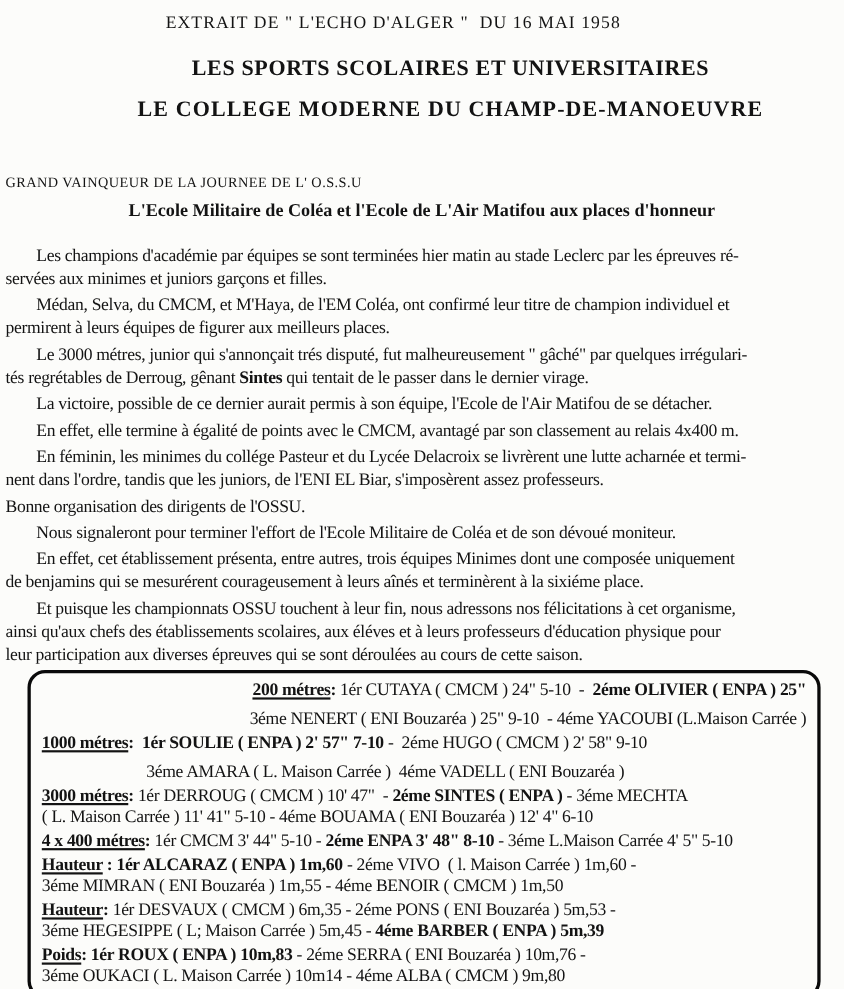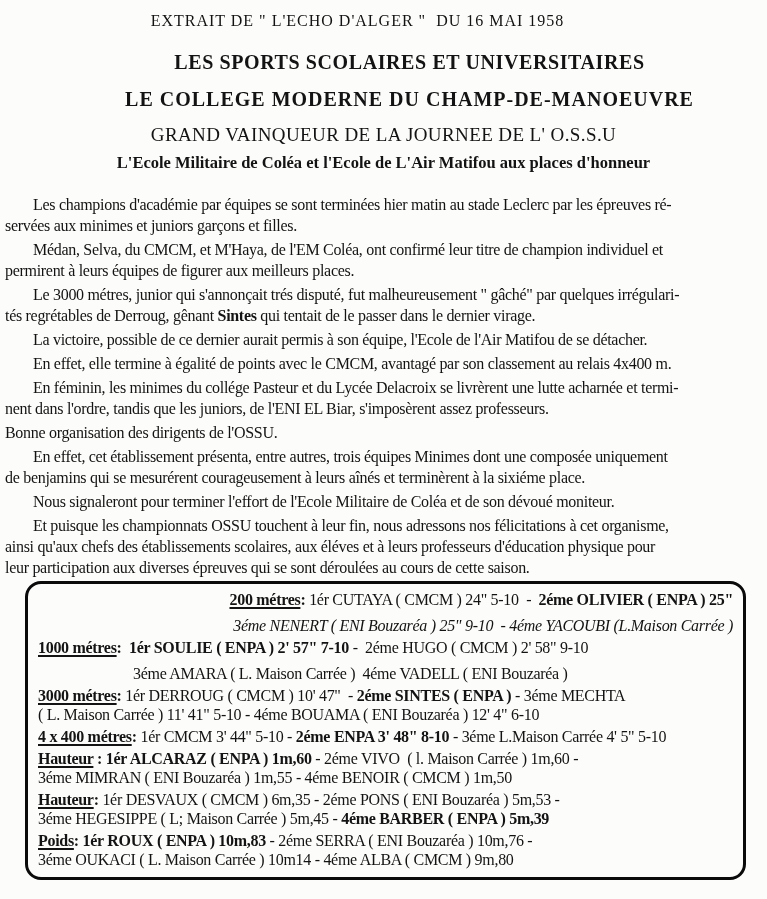--- a/index.html
+++ b/index.html
@@ -19,22 +19,22 @@
     white-space:pre-wrap;
   }
   .title{
     text-align:center;font-weight:bold;margin:0;
     transform:translateX(26px);
     white-space:pre-wrap;
   }
   .title.t1{font-size:20px;letter-spacing:.6px;margin-top:21px;}
   .title.t2{font-size:20px;letter-spacing:1px;margin-top:14px;}
   .subtitle{
-    text-align:center;font-size:19px;letter-spacing:.4px;
-    margin-top:13px;white-space:pre-wrap;
+    text-align:left;font-size:13px;letter-spacing:.4px;
+    margin-top:47px;white-space:pre-wrap;
   }
   .subtitle-b{
     text-align:center;font-size:16.5px;font-weight:bold;
     margin-top:7px;white-space:pre-wrap;
   }
 
   
   .article{
     margin-top:21px;
     font-size:16px;line-height:21px;letter-spacing:-0.3px;
@@ -51,21 +51,21 @@
   .results-box{
     margin:2px 16px 0 20px;
     border:3px solid #0a0a0a;
     border-radius:16px;
     padding:6px 10px 8px 10px;
     font-size:16px;line-height:19px;letter-spacing:-0.3px;
   }
   .event{margin-top:3px;}
   .event:first-child{margin-top:0;text-align:right;}
   .event-line{white-space:pre-wrap;}
-  .event-line.cont-a{padding-left:80px;margin-top:7px;font-style:italic;}
+  .event-line.cont-a{padding-left:80px;margin-top:7px;}
   .event-line.cont-b{padding-left:95px;margin-top:7px;}
   .event-label{
     font-weight:bold;
     text-decoration:underline;
     text-decoration-thickness:2px;
     text-underline-offset:2px;
   }
   .event-colon{font-weight:bold;}
 </style>
 </head>
@@ -84,23 +84,23 @@
 servées aux minimes et juniors garçons et filles.</p>
     <p class="para">Médan, Selva, du CMCM, et M'Haya, de l'EM Coléa, ont confirmé leur titre de champion individuel et
 permirent à leurs équipes de figurer aux meilleurs places.</p>
     <p class="para"><span>Le 3000 métres, junior qui s'annonçait trés disputé, fut malheureusement " gâché" par quelques irrégulari-
 tés regrétables de Derroug, gênant </span><span class="b">Sintes</span><span> qui tentait de le passer dans le dernier virage.</span></p>
     <p class="para">La victoire, possible de ce dernier aurait permis à son équipe, l'Ecole de l'Air Matifou de se détacher.</p>
     <p class="para">En effet, elle termine à égalité de points avec le CMCM, avantagé par son classement au relais 4x400 m.</p>
     <p class="para">En féminin, les minimes du collége Pasteur et du Lycée Delacroix se livrèrent une lutte acharnée et termi-
 nent dans l'ordre, tandis que les juniors, de l'ENI EL Biar, s'imposèrent assez professeurs.</p>
     <p class="para no-indent">Bonne organisation des dirigents de l'OSSU.</p>
+    <p class="para">Nous signaleront pour terminer l'effort de l'Ecole Militaire de Coléa et de son dévoué moniteur.</p>
     <p class="para">En effet, cet établissement présenta, entre autres, trois équipes Minimes dont une composée uniquement
 de benjamins qui se mesurérent courageusement à leurs aînés et terminèrent à la sixiéme place.</p>
-    <p class="para">Nous signaleront pour terminer l'effort de l'Ecole Militaire de Coléa et de son dévoué moniteur.</p>
     <p class="para">Et puisque les championnats OSSU touchent à leur fin, nous adressons nos félicitations à cet organisme,
 ainsi qu'aux chefs des établissements scolaires, aux éléves et à leurs professeurs d'éducation physique pour
 leur participation aux diverses épreuves qui se sont déroulées au cours de cette saison.</p>
   </div>
 
   <div class="results-box">
 
     <div class="event">
       <div class="event-line"><span class="event-label">200 métres</span><span class="event-colon">: </span><span>1ér CUTAYA ( CMCM ) 24" 5-10  -  </span><span class="b">2éme OLIVIER ( ENPA ) 25"</span></div>
       <div class="event-line cont-a">3éme NENERT ( ENI Bouzaréa ) 25" 9-10  - 4éme YACOUBI (L.Maison Carrée )</div>

